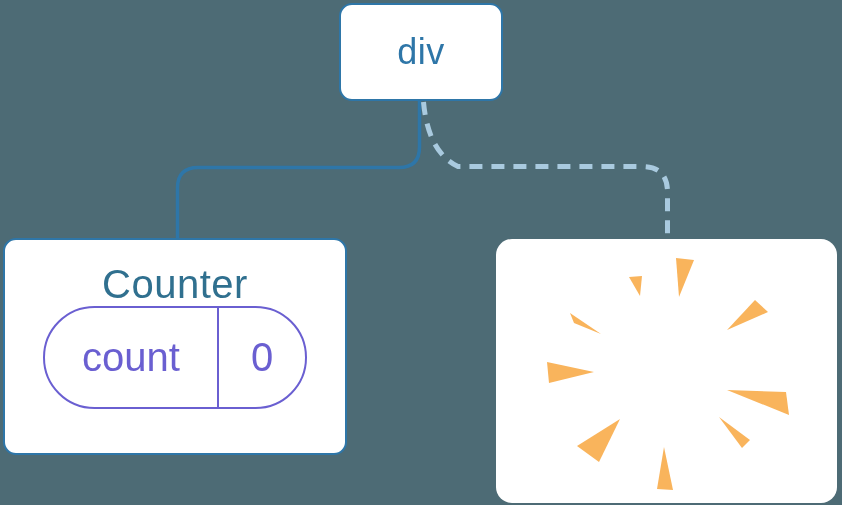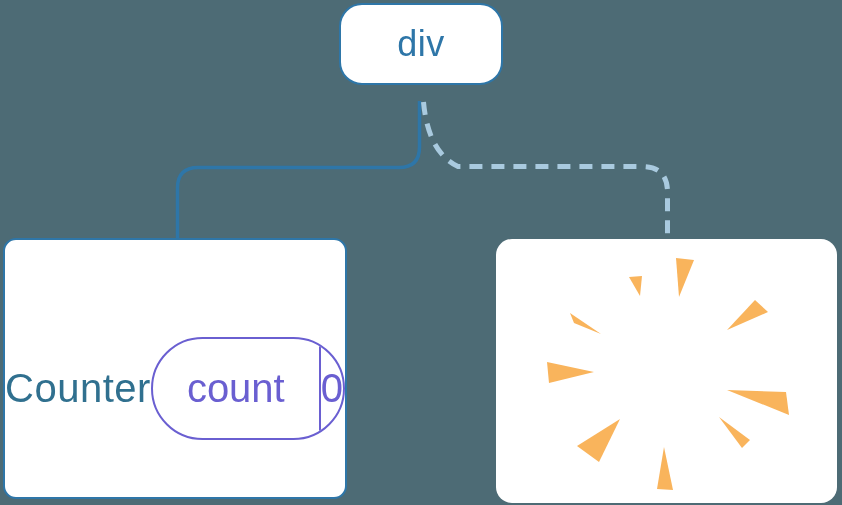--- a/index.html
+++ b/index.html
@@ -34,42 +34,42 @@
     stroke-dasharray: 13 9;
   }
   .node {
     position: absolute;
     background: #FFFFFF;
     z-index: 1;
     box-sizing: border-box;
   }
   .node-root {
     left: 339px; top: 3px;
-    width: 164px; height: 82px;
+    width: 164px; height: 98px;
     border: 2.5px solid #2E76A8;
-    border-radius: 23px;
+    border-radius: 13px;
     display: flex;
     align-items: center;
     justify-content: center;
   }
   .node-root .root-label {
     color: #2E76A8;
     font-size: 36px;
     font-weight: 500;
     letter-spacing: 0.5px;
   }
   .node-counter {
     left: 3px; top: 238px;
-    width: 344px; height: 261px;
+    width: 344px; height: 217px;
     border: 2.5px solid #2E76A8;
     border-radius: 13px;
     display: flex;
-    flex-direction: row;
+    flex-direction: column;
     align-items: center;
-    padding-top: 39px;
+    padding-top: 22px;
   }
   .counter-title {
     color: #30708F;
     font-size: 40px;
     font-weight: 500;
     letter-spacing: 0.5px;
     line-height: 1.1;
   }
   .state-pill {
     width: 264px;

